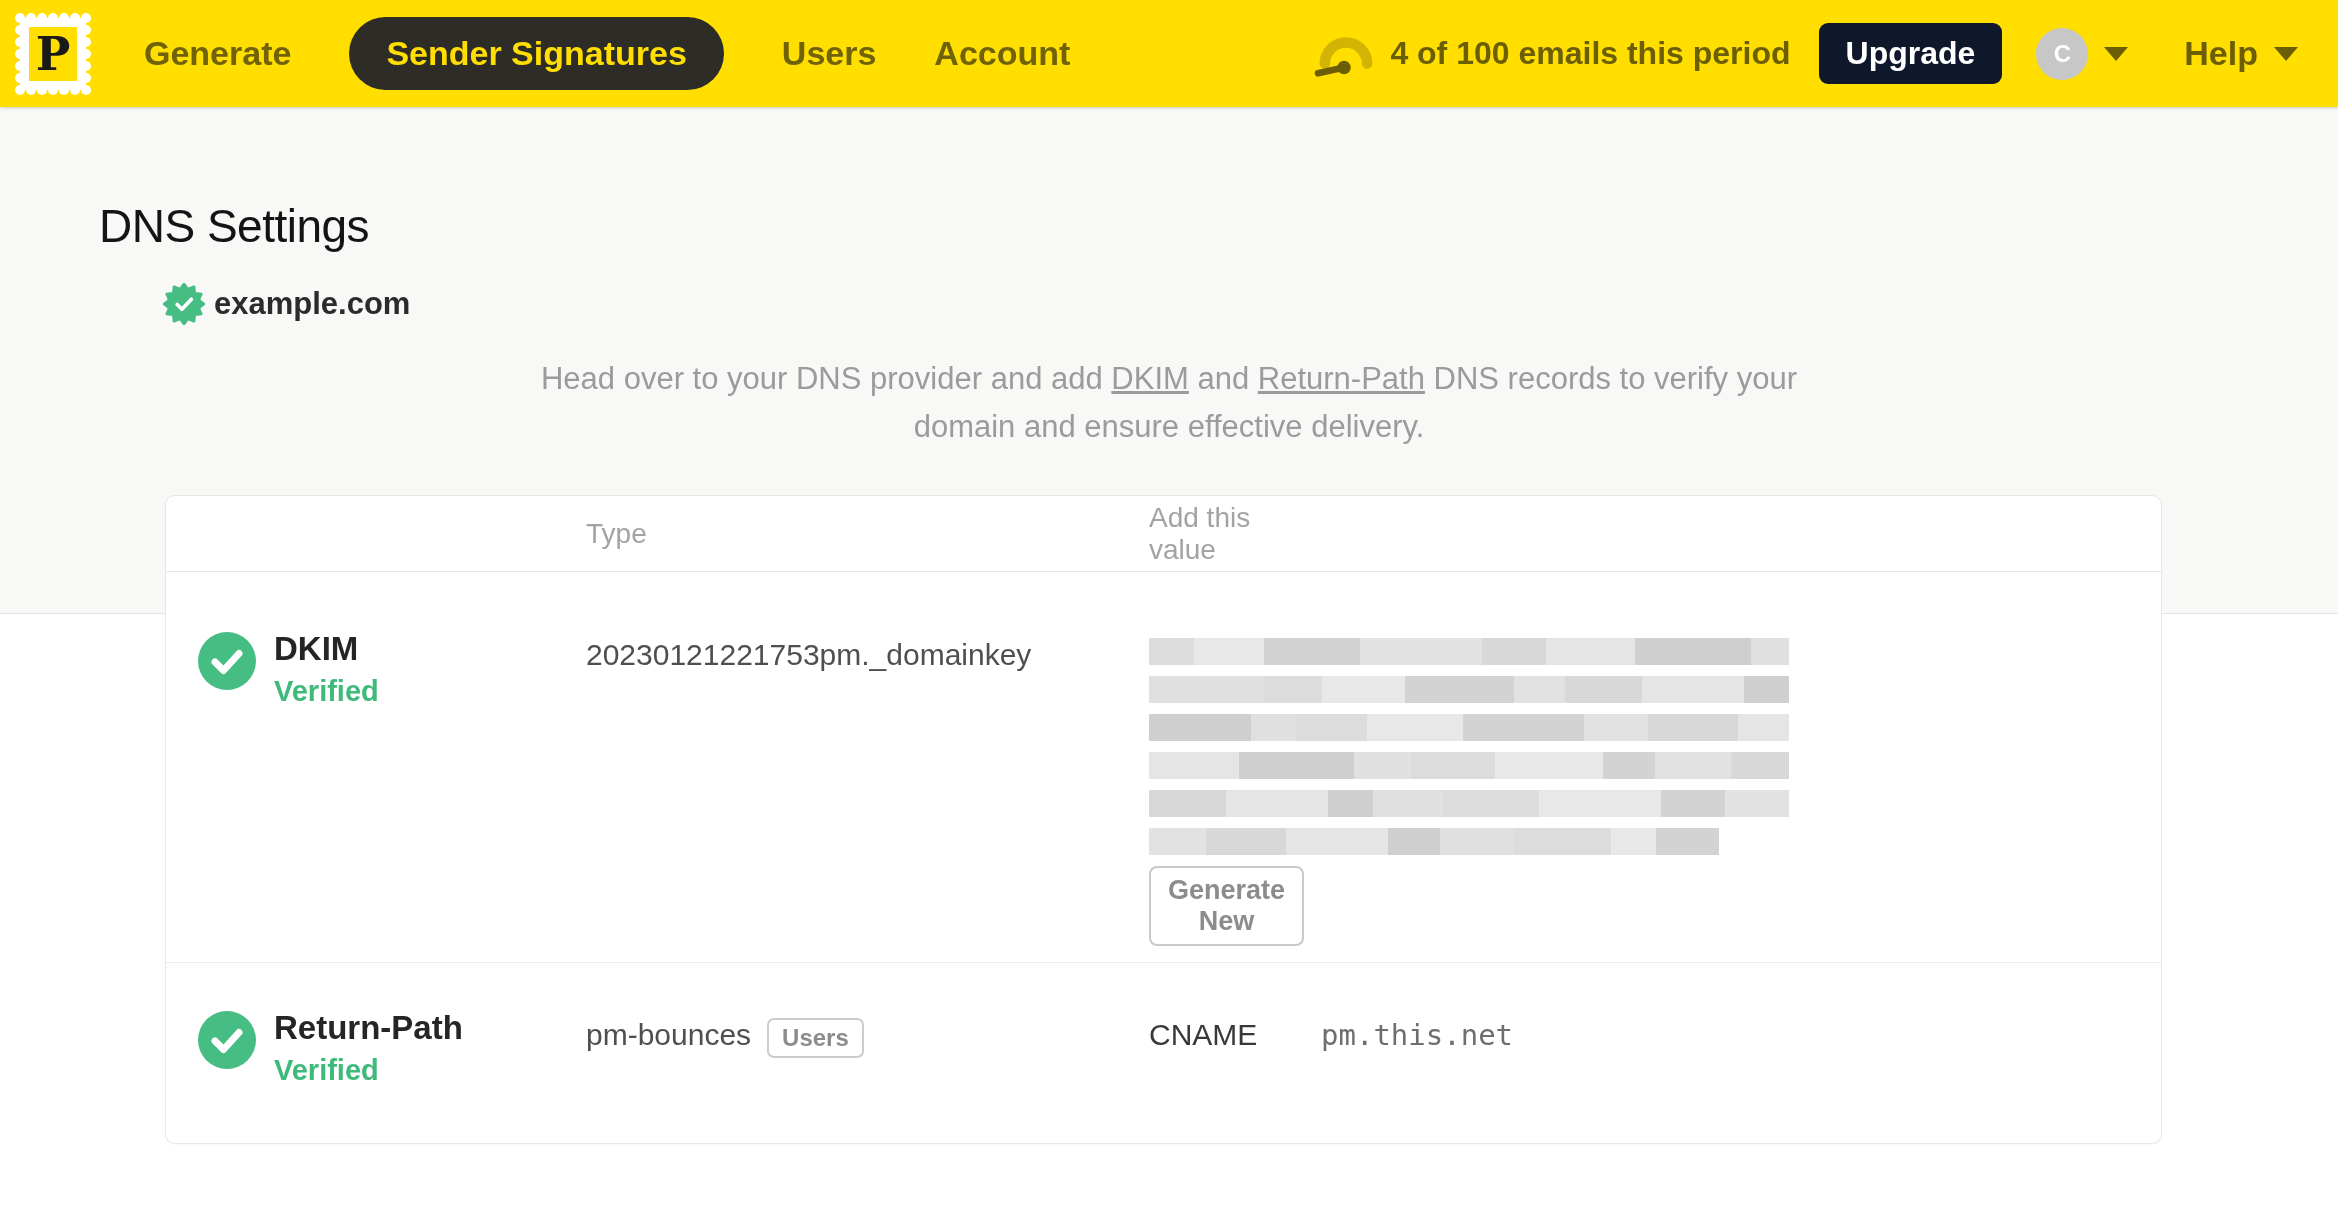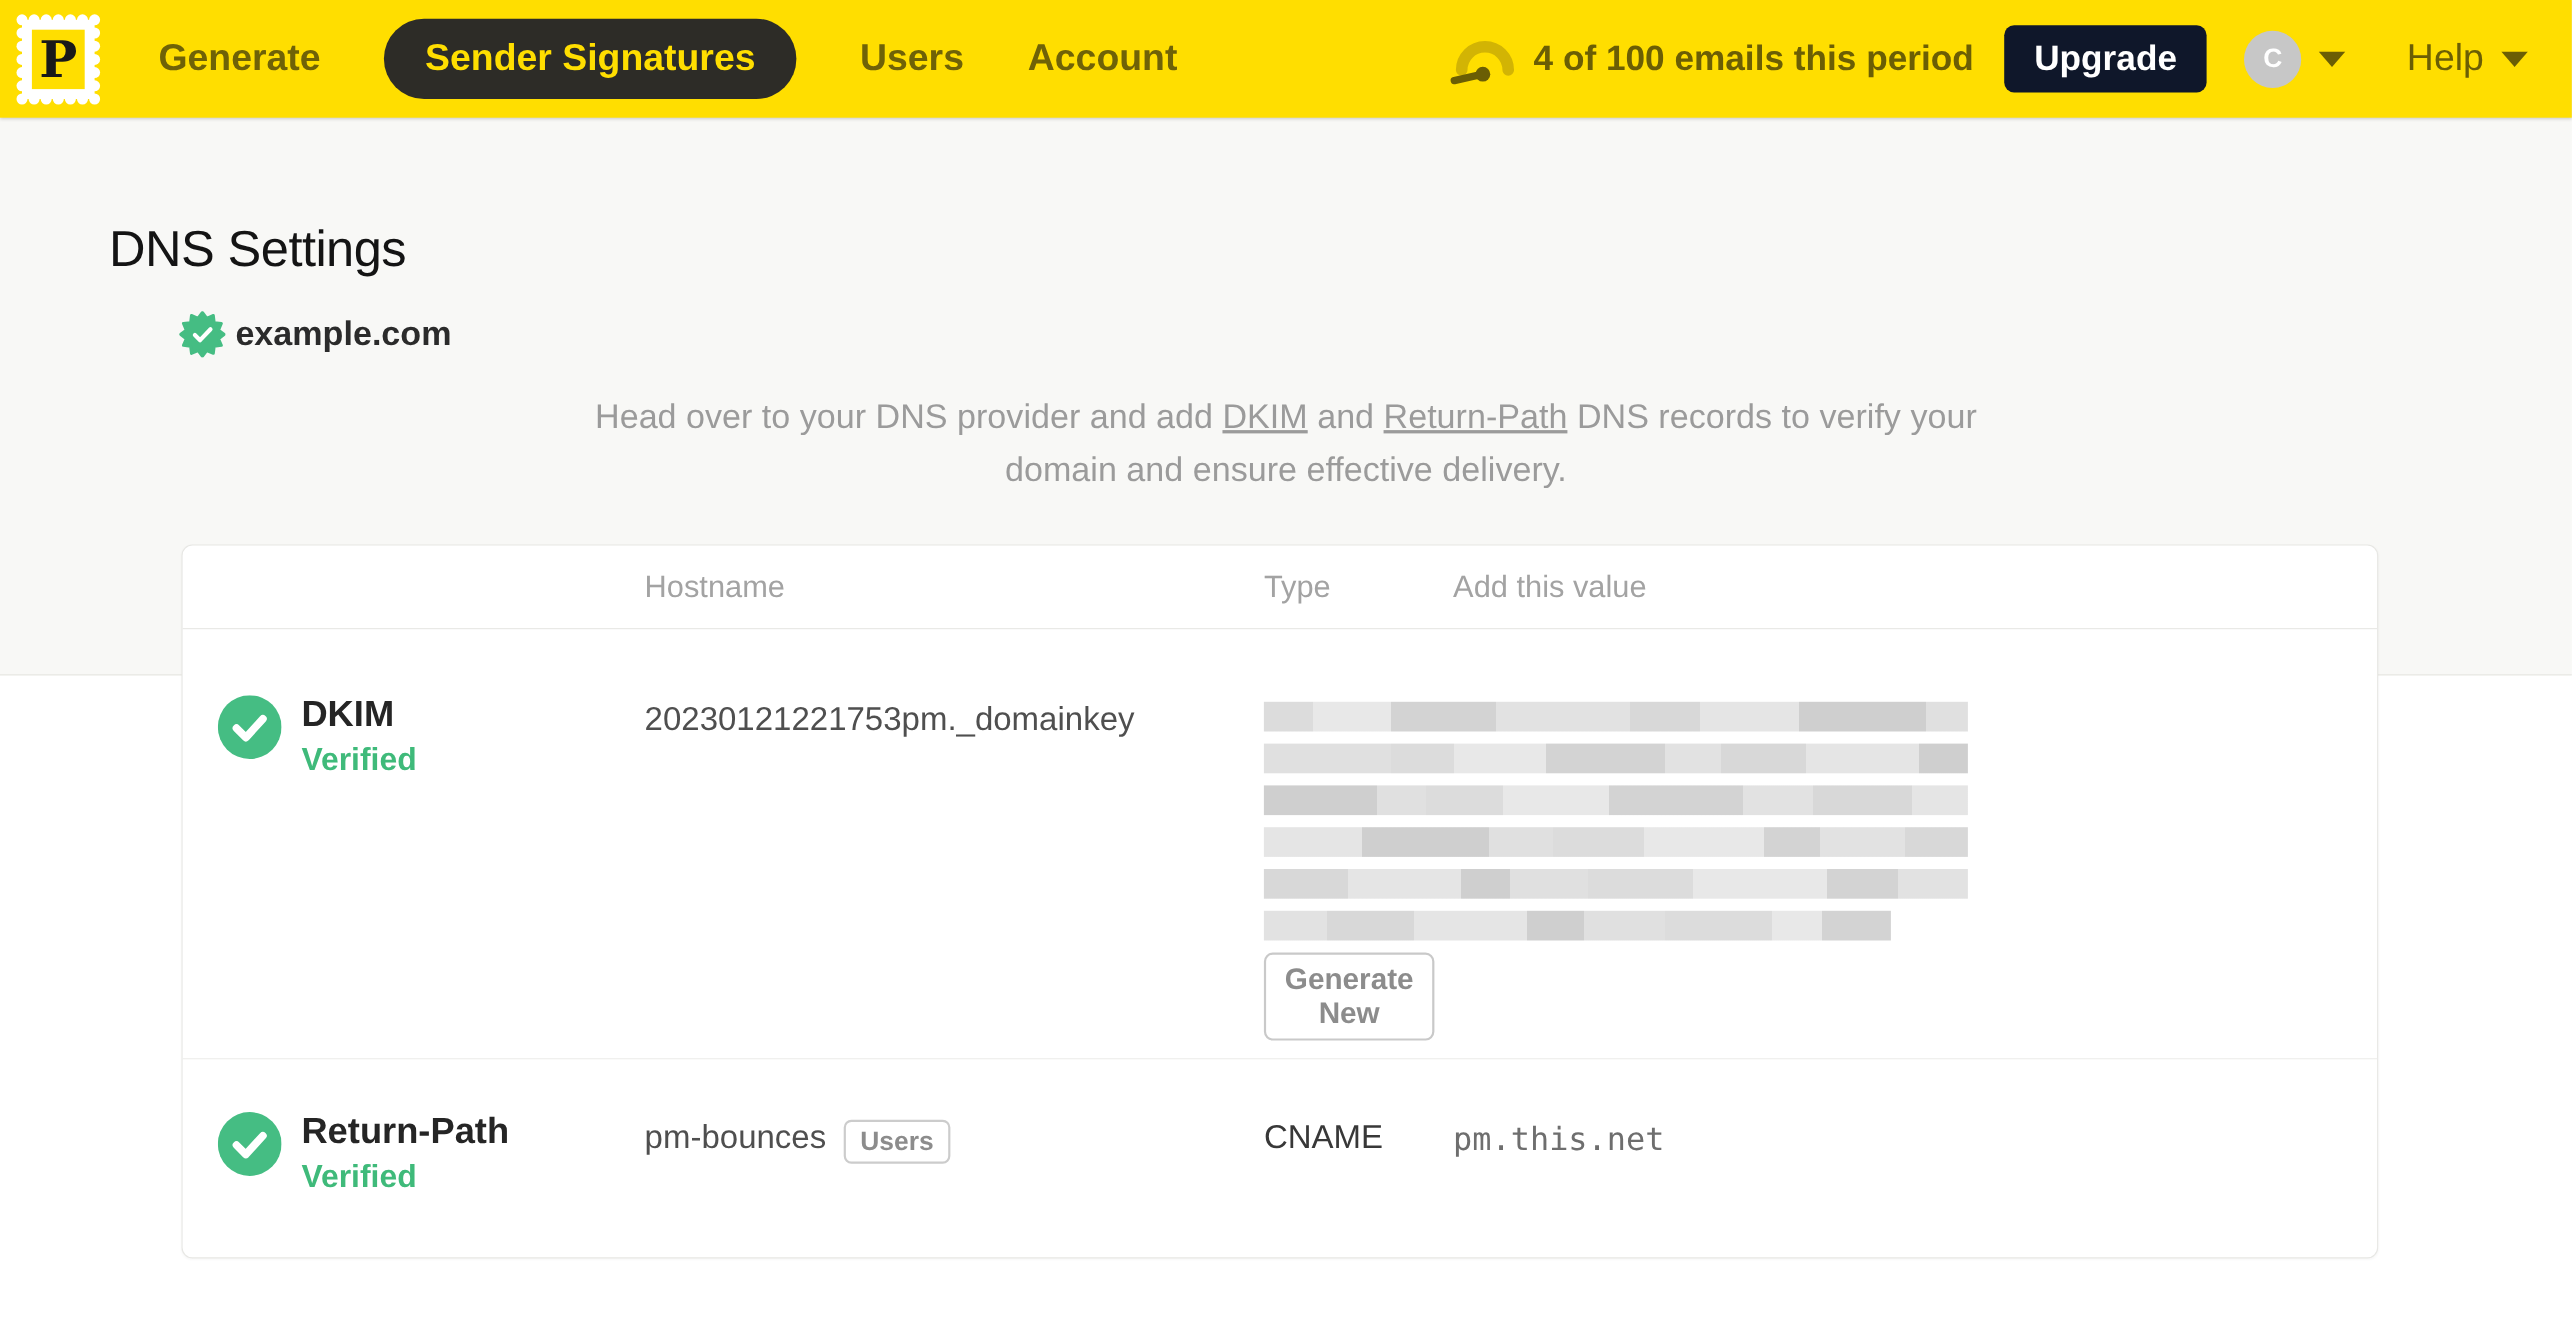--- a/index.html
+++ b/index.html
@@ -45,21 +45,21 @@
     width: 52px; height: 52px; border-radius: 50%; background: #c7c7c7;
     color: #ffffff; font-size: 24px; font-weight: bold;
     display: flex; align-items: center; justify-content: center;
   }
   .caret {
     width: 0; height: 0; margin-left: 16px;
     border-left: 12px solid transparent; border-right: 12px solid transparent;
     border-top: 14px solid #6b5e04;
   }
   .help-group { display: flex; align-items: center; margin-left: 56px; cursor: pointer; }
-  .help-label { font-size: 34px; font-weight: normal; color: #6b5e04; }
+  .help-label { font-size: 34px; font-weight: bold; color: #6b5e04; }
 
   
   .upper-band {
     position: absolute; left: 0; top: 107px; width: 100%; height: 507px;
     background: #f8f8f6; border-bottom: 1px solid #e5e5e2; z-index: 0;
   }
   .content { position: relative; z-index: 1; }
 
   
   .page-title {
@@ -199,21 +199,20 @@
   </div>
 
   <p class="description">
     <span>Head over to your DNS provider and add </span><a>DKIM</a><span> and </span><a>Return-Path</a><span> DNS records to verify your domain and ensure effective delivery.</span>
   </p>
 
   <div class="card">
 
     <div class="grid-row thead">
       <div class="th"></div>
-      <div class="th">Hostname</div>
       <div class="th">Type</div>
       <div class="th">Add this value</div>
     </div>
 
     <div class="grid-row record-row row-dkim pt-dkim">
       <div class="status-cell">
         <svg class="check-circle" viewBox="0 0 58 58">
           <circle cx="29" cy="29" r="29" fill="#45bd83"></circle>
           <polyline points="17,30 25.5,38.5 41,21.5" fill="none" stroke="#ffffff" stroke-width="7" stroke-linecap="round" stroke-linejoin="round"></polyline>
         </svg>

